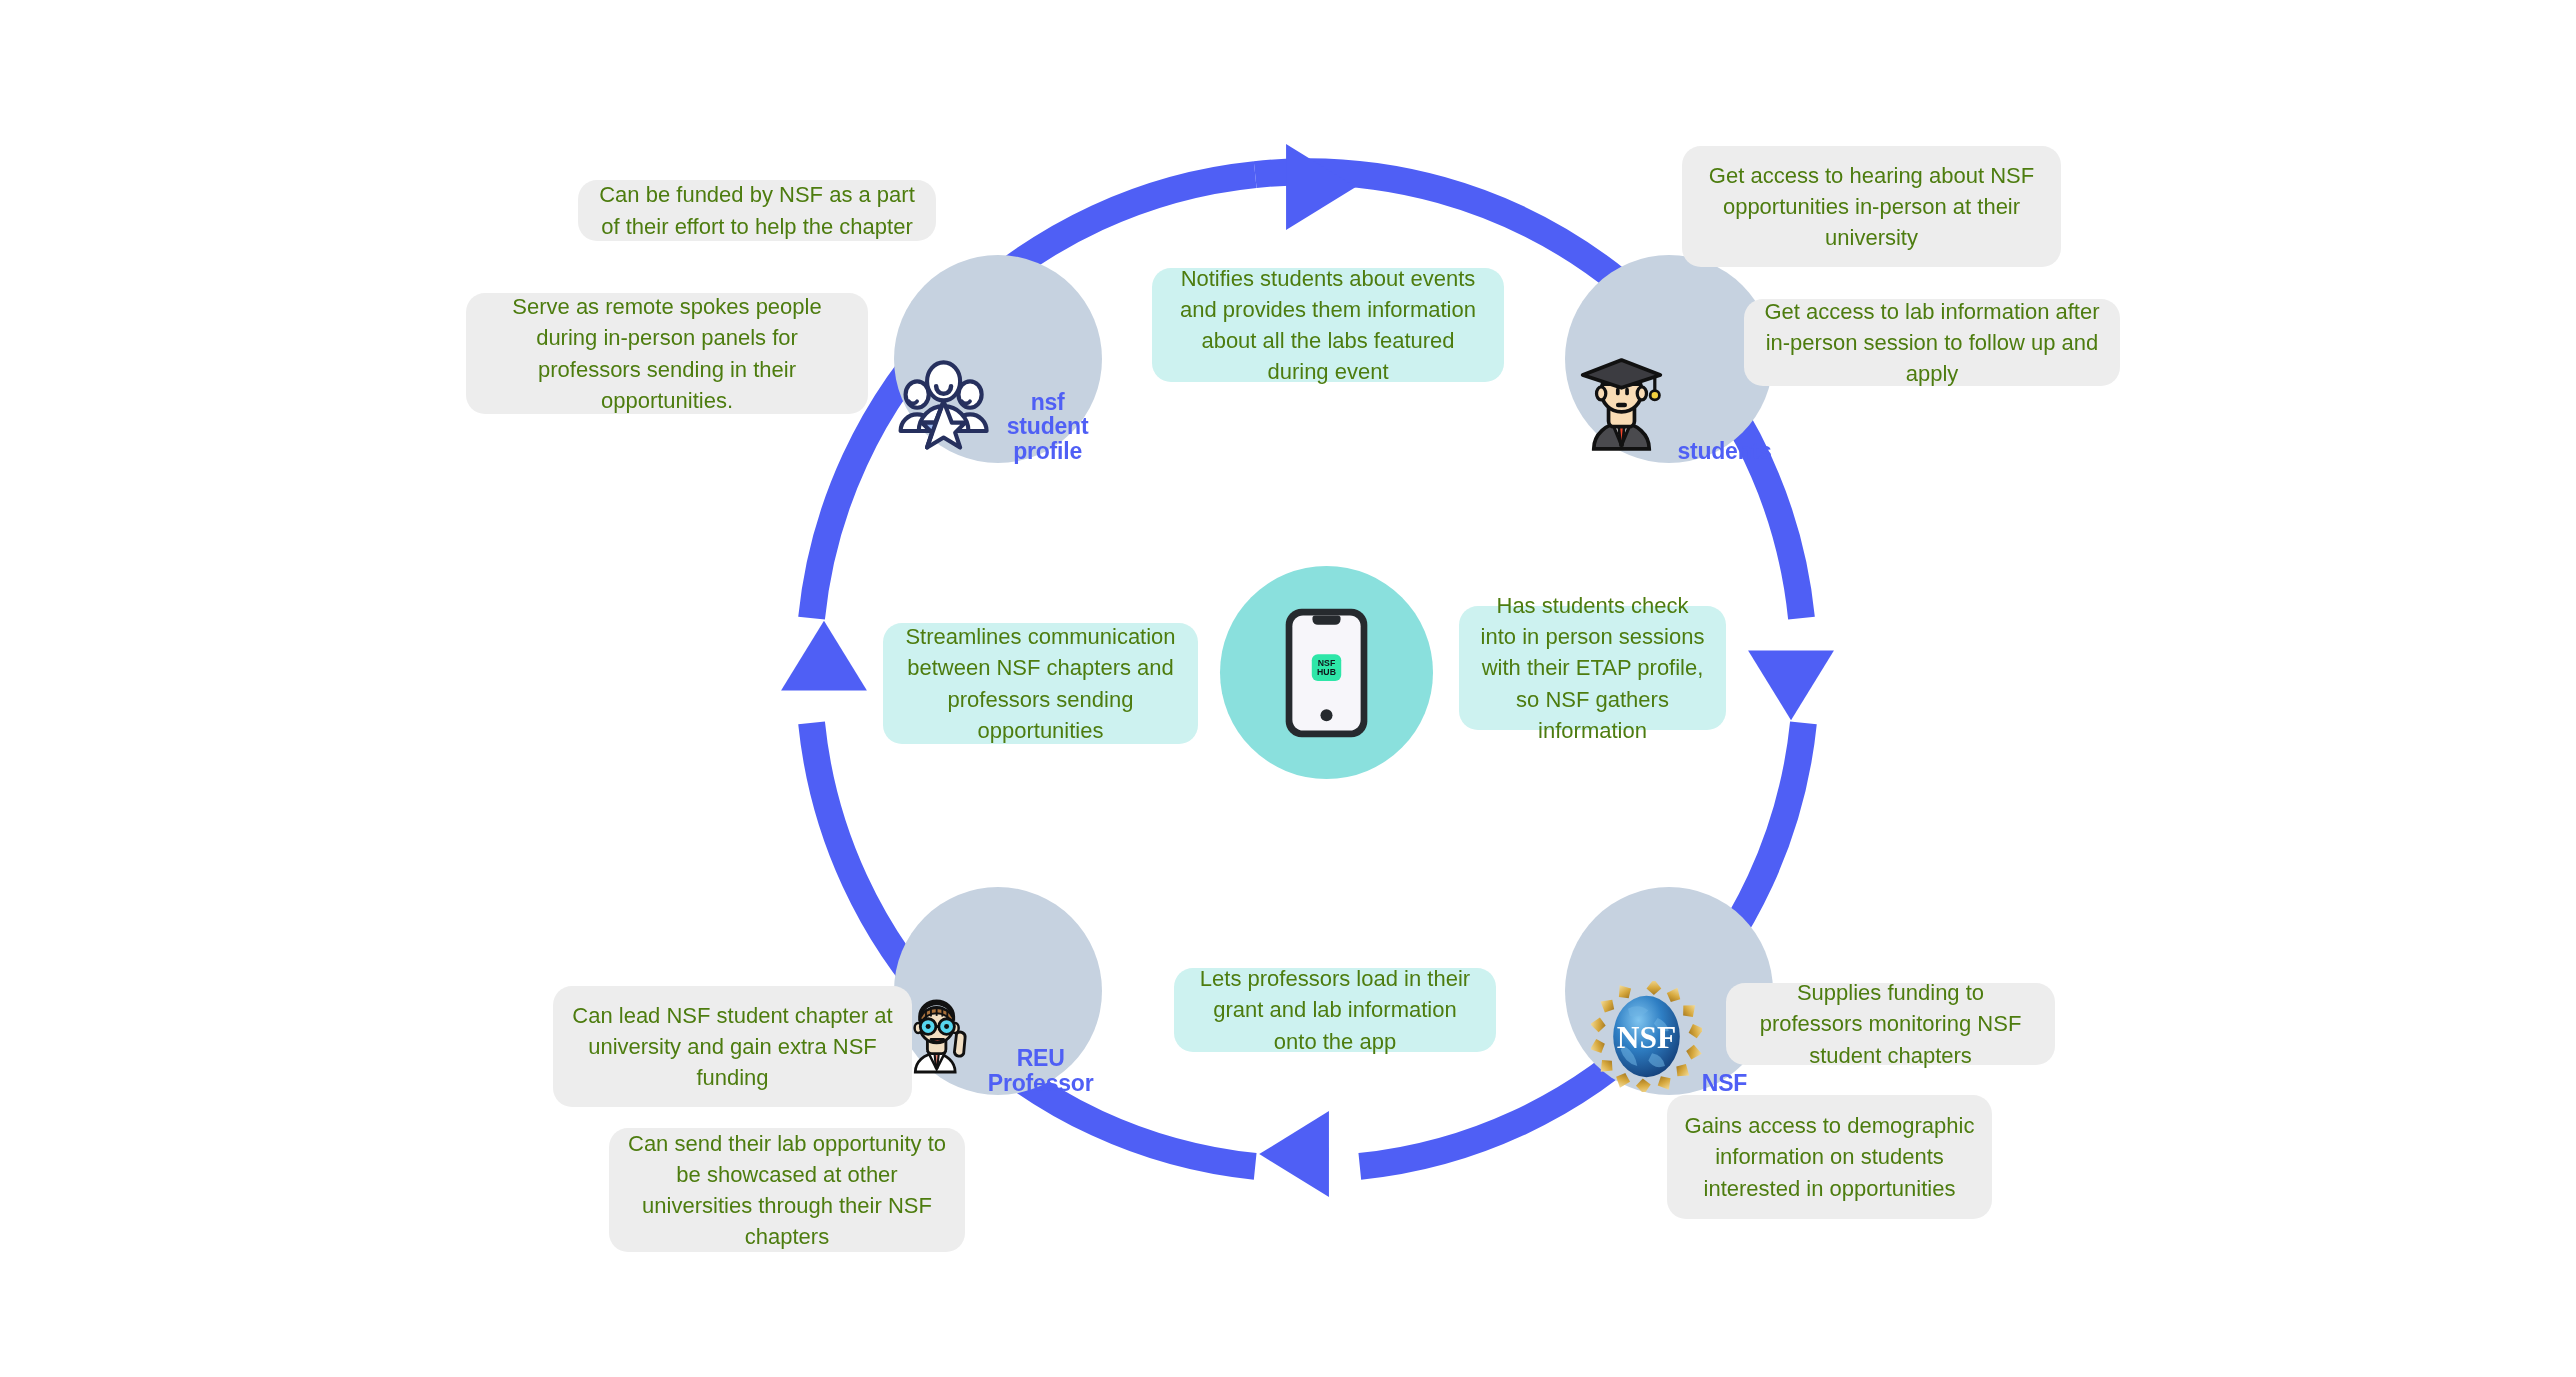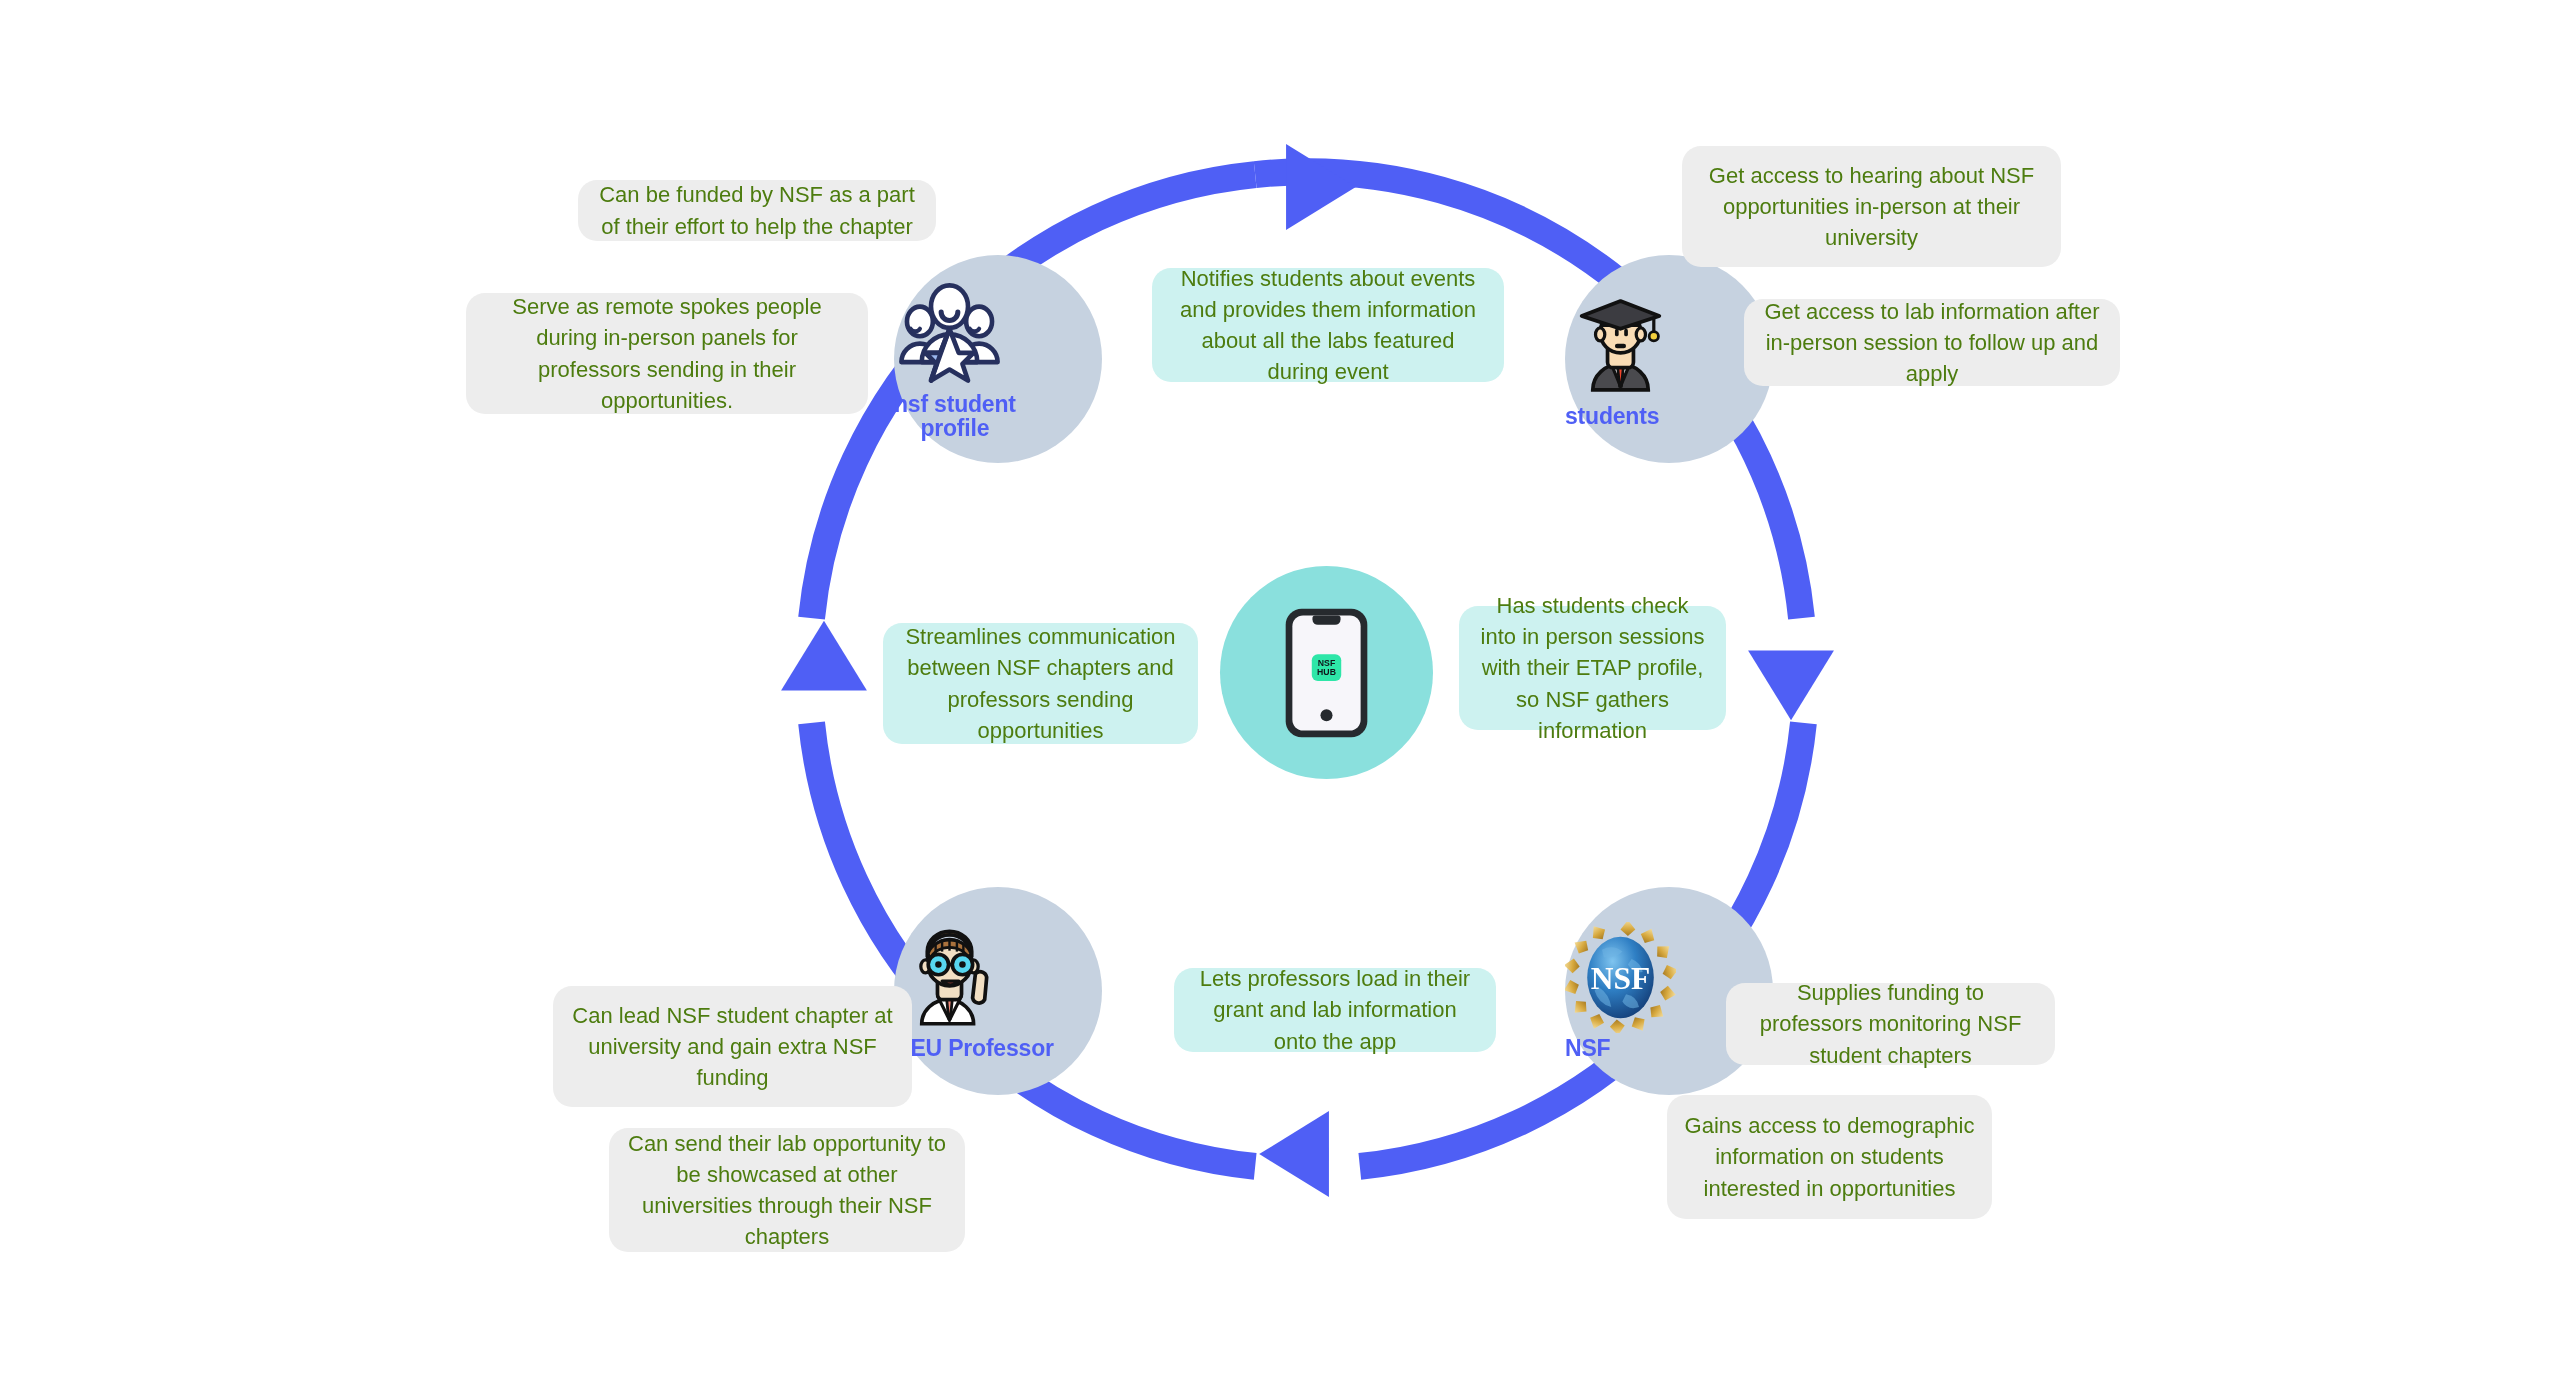--- a/index.html
+++ b/index.html
@@ -34,22 +34,22 @@
   }
 
   
   .node {
     position: absolute;
     width: 208px;
     height: 208px;
     border-radius: 50%;
     background: #c6d2e0;
     display: flex;
-    flex-direction: column;
-    align-items: flex-start;
+    flex-direction: row;
+    align-items: flex-end;
     justify-content: center;
     box-sizing: border-box;
   }
   .node-art {
     width: 111px;
     height: 111px;
     display: block;
     margin-bottom: 2.7px;
   }
   .node-label {

